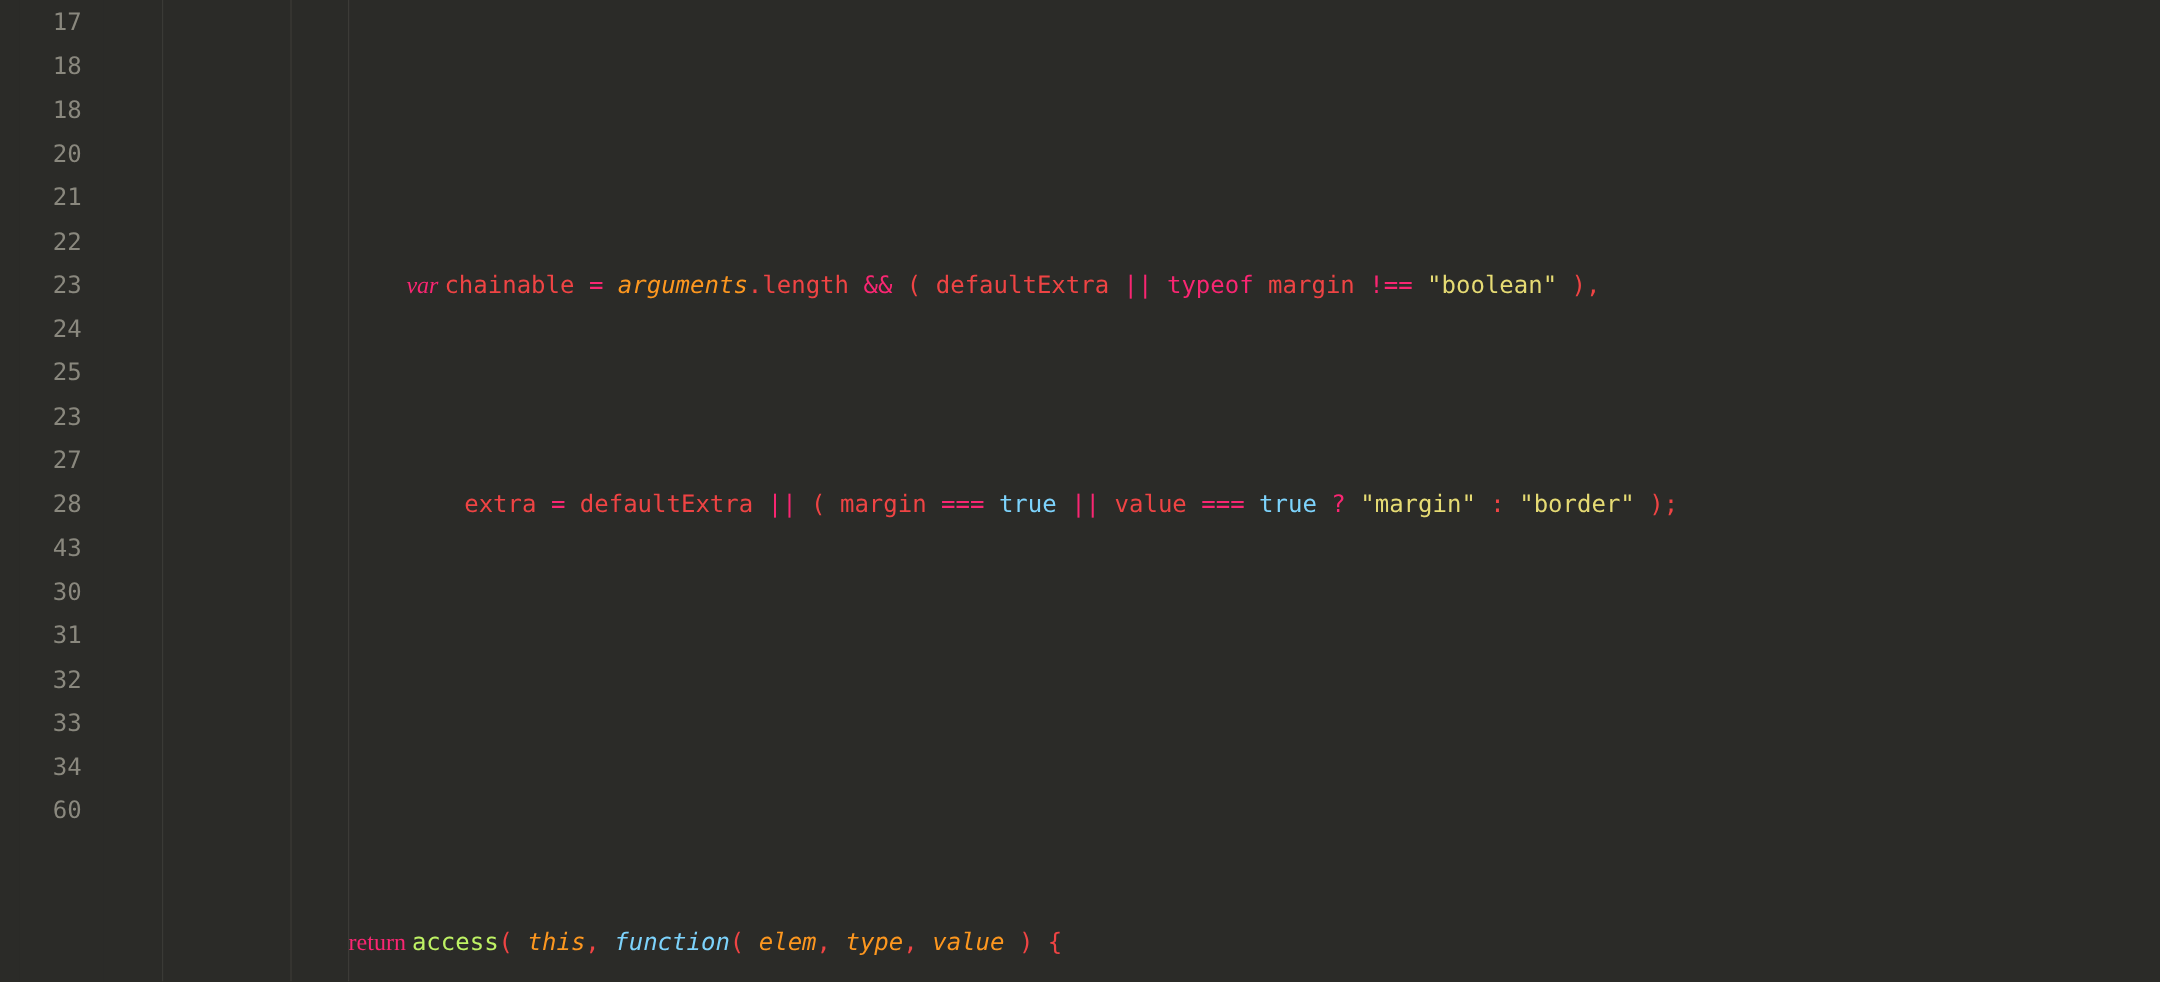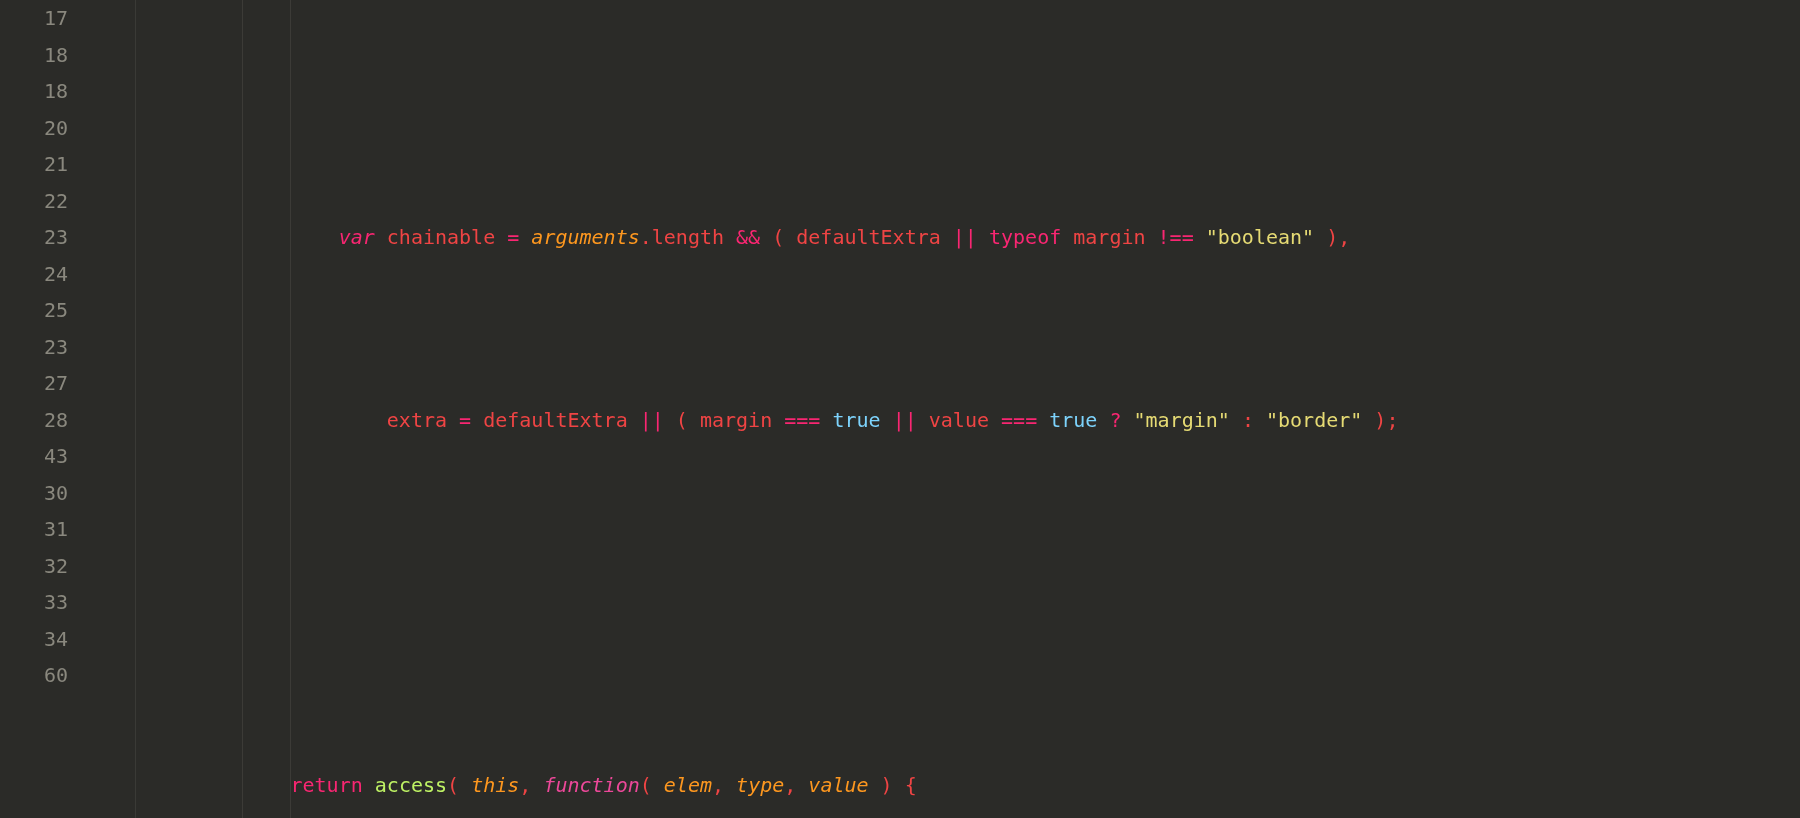--- a/index.html
+++ b/index.html
@@ -47,23 +47,23 @@
     position: relative;
   }
   .guide {
     position: absolute;
     top: 0;
     bottom: 0;
     width: 1px;
     background: #3c3b37;
   }
   
-  .kw   { color: #f92672; }               
+  .kw   { color: #f92672; font-family: Liberation Serif, serif; }               
   .op   { color: #f92672; }               
-  .fn   { color: #ec4899; font-style: italic; } 
+  .fn   { color: #7dd3fc; font-style: italic; } 
   .call { color: #bef264; }               
   .arg  { color: #fd971f; font-style: italic; text-align: right; }
   .ital { font-style: italic; }
   .str  { color: #e6db74; }
   .bool { color: #7dd3fc; }
   .pln  { color: #ef4444; }
   .gut-line { height: 36.5px; }
 </style>
 </head>
 <body>

